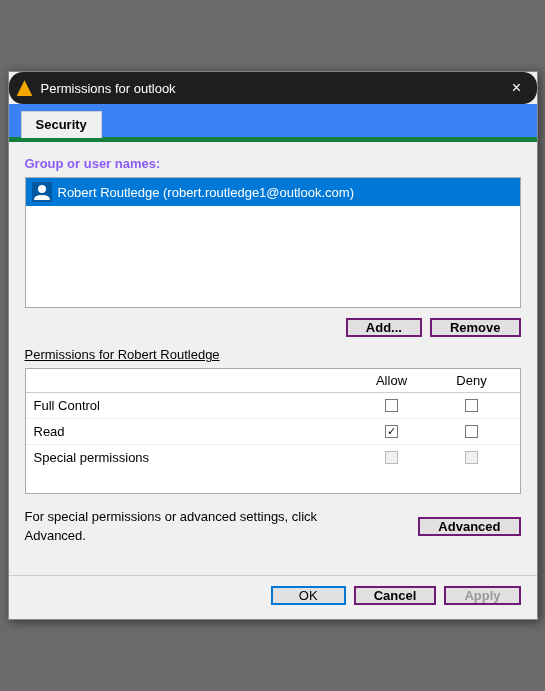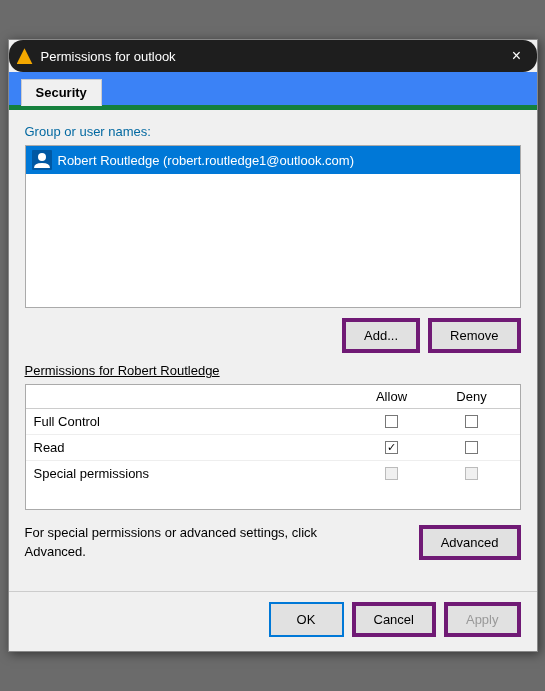--- a/index.html
+++ b/index.html
@@ -86,27 +86,28 @@
       border-bottom: 1px solid #f0f0f0;
       z-index: 1;
     }
 
     .content {
       padding: 14px 16px;
     }
 
     .section-label {
       margin-bottom: 6px;
-      color: #0369a1;
+      color: #8b5cf6;
+      font-weight: bold;
     }
 
     .user-list-container {
       border: 1px solid #aaa;
       background: #fff;
-      height: 163px;
+      height: 131px;
       overflow-y: auto;
       margin-bottom: 10px;
     }
 
     .user-item {
       display: flex;
       align-items: center;
       padding: 4px 6px;
       cursor: pointer;
     }
@@ -129,26 +130,27 @@
     }
 
     .button-row {
       display: flex;
       justify-content: flex-end;
       gap: 8px;
       margin-bottom: 10px;
     }
 
     .btn {
-      padding: 6px 18px;
+      padding: 0 18px;
       background: #e1e1e1;
-      border: 4px solid #701a75;
+      border: 2px solid #701a75;
       cursor: pointer;
       min-width: 75px;
       color: #000;
+      font-weight: bold;
     }
 
     .btn:disabled, .btn.disabled {
       color: #999;
       cursor: default;
       background: #e1e1e1;
     }
 
     .permissions-label {
       margin-bottom: 6px;

